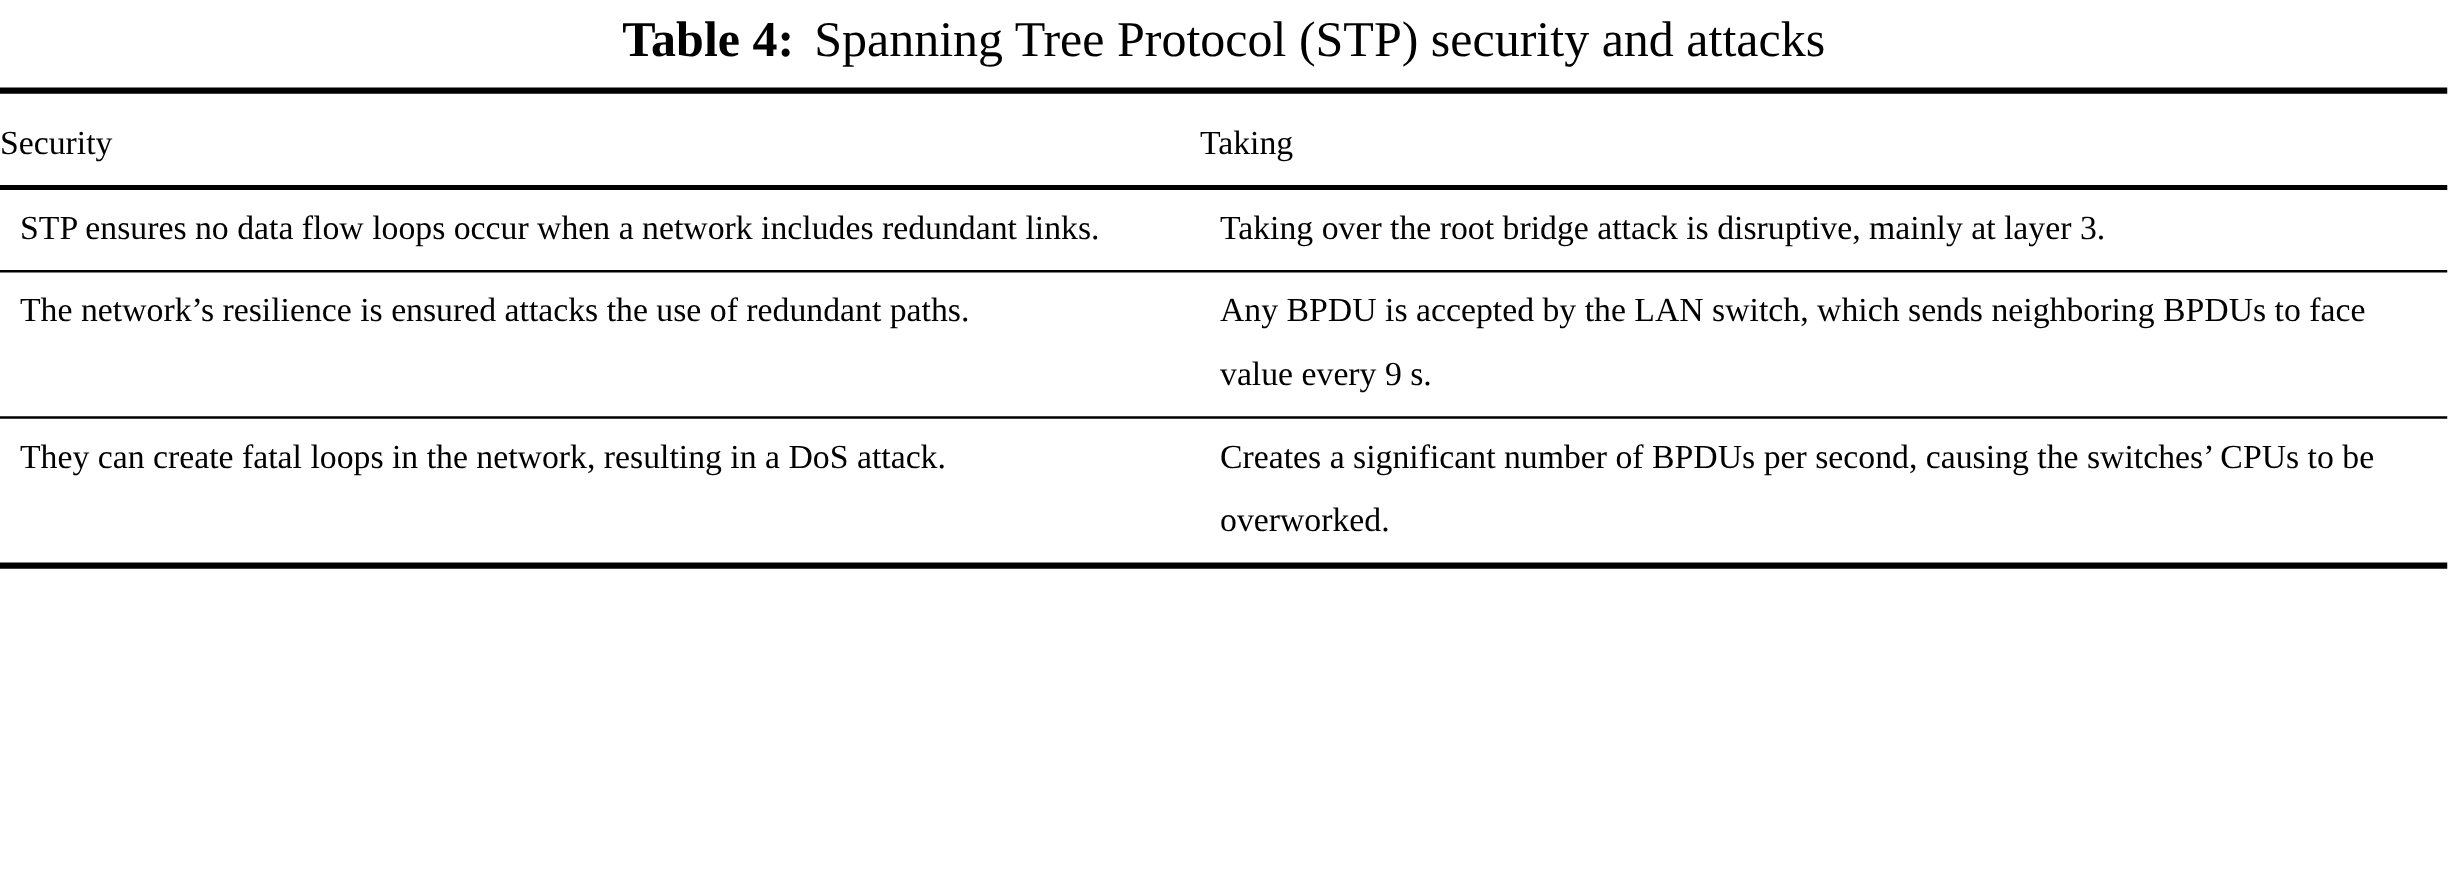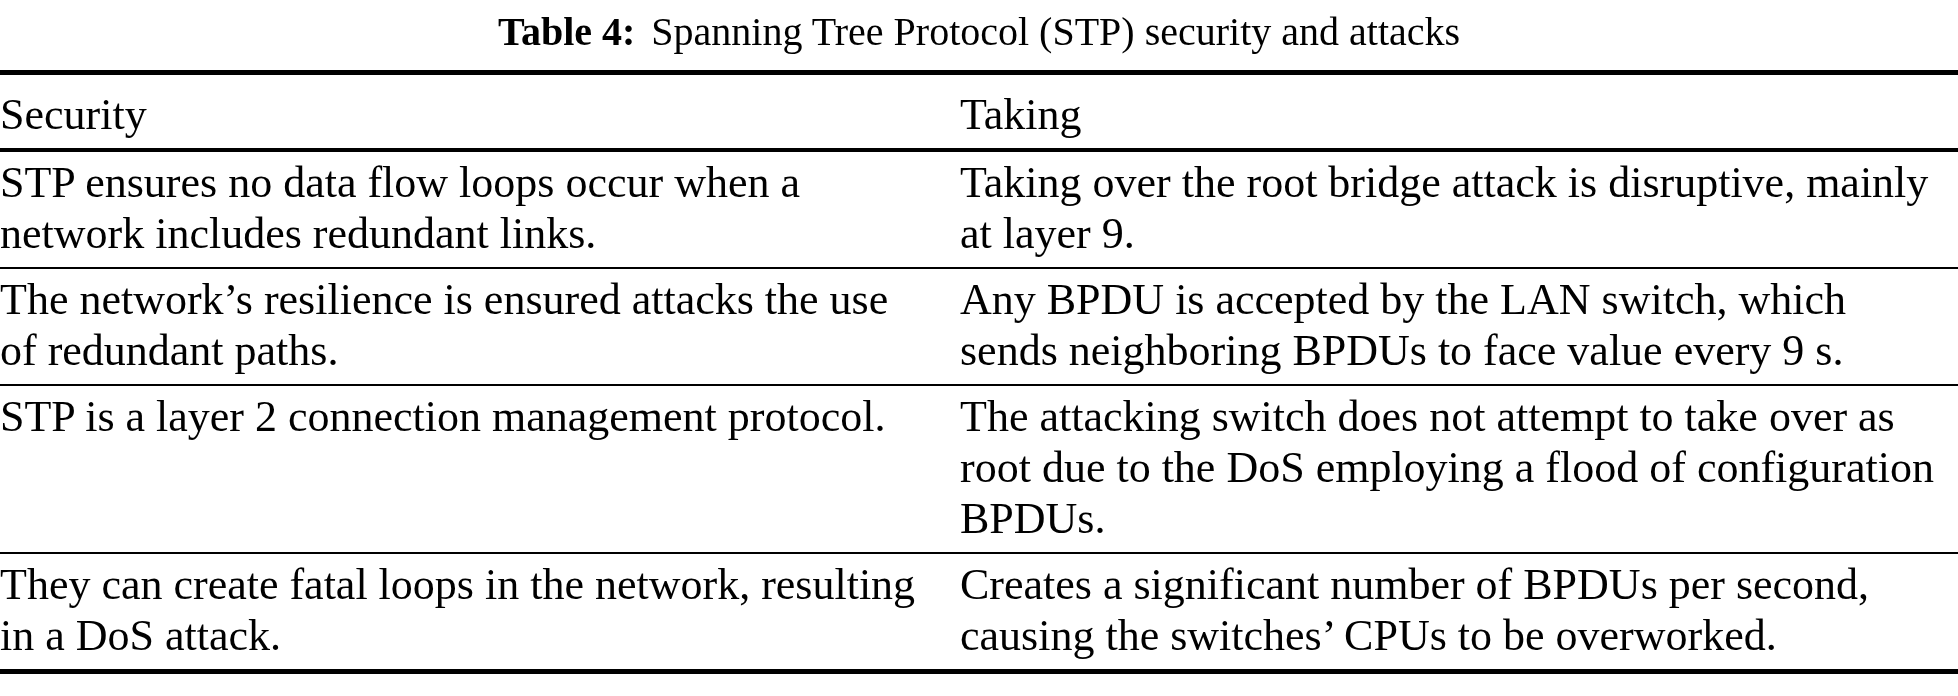--- a/index.html
+++ b/index.html
@@ -22,37 +22,37 @@
     white-space: nowrap;
   }
   .caption-label { font-weight: bold; margin-right: 16px; }
 
   table.data-table {
     width: 100%;
     border-collapse: collapse;
     table-layout: fixed;
     border-top: 5px solid #000;
     border-bottom: 5px solid #000;
-    font-size: 44px;
+    font-size: 27px;
     line-height: 51px;
   }
   th, td {
     text-align: left;
     vertical-align: top;
     font-weight: normal;
   }
   col.col-security { width: 960px; }
   col.col-attacks  { width: 998px; }
 
   thead th {
     padding: 14px 0 8px 0;
     border-bottom: 4px solid #000;
   }
   tbody td {
-    padding: 5px 0 8px 0;
+    padding: 5px 0 8px 16px;
     border-bottom: 2px solid #000;
   }
   tbody tr:last-child td { border-bottom: none; }
 
   th.security-col, td.security-col { padding-right: 34px; }
   th.attacks-col,  td.attacks-col  { padding-right: 8px; }
 </style>
 </head>
 <body>
 
@@ -69,29 +69,25 @@
     </colgroup>
     <thead>
       <tr>
         <th class="security-col">Security</th>
         <th class="attacks-col">Taking</th>
       </tr>
     </thead>
     <tbody>
       <tr>
         <td class="security-col">STP ensures no data flow loops occur when a network includes redundant links.</td>
-        <td class="attacks-col">Taking over the root bridge attack is disruptive, mainly at layer 9.</td>
+        <td class="attacks-col">Taking over the root bridge attack is disruptive, mainly at layer 3.</td>
       </tr>
       <tr>
         <td class="security-col">The network’s resilience is ensured attacks the use of redundant paths.</td>
         <td class="attacks-col">Any BPDU is accepted by the LAN switch, which sends neighboring BPDUs to face value every 9 s.</td>
-      </tr>
-      <tr>
-        <td class="security-col">STP is a layer 2 connection management protocol.</td>
-        <td class="attacks-col">The attacking switch does not attempt to take over as root due to the DoS employing a flood of configuration BPDUs.</td>
       </tr>
       <tr>
         <td class="security-col">They can create fatal loops in the network, resulting in a DoS attack.</td>
         <td class="attacks-col">Creates a significant number of BPDUs per second, causing the switches’ CPUs to be overworked.</td>
       </tr>
     </tbody>
   </table>
 
 </div>
 

